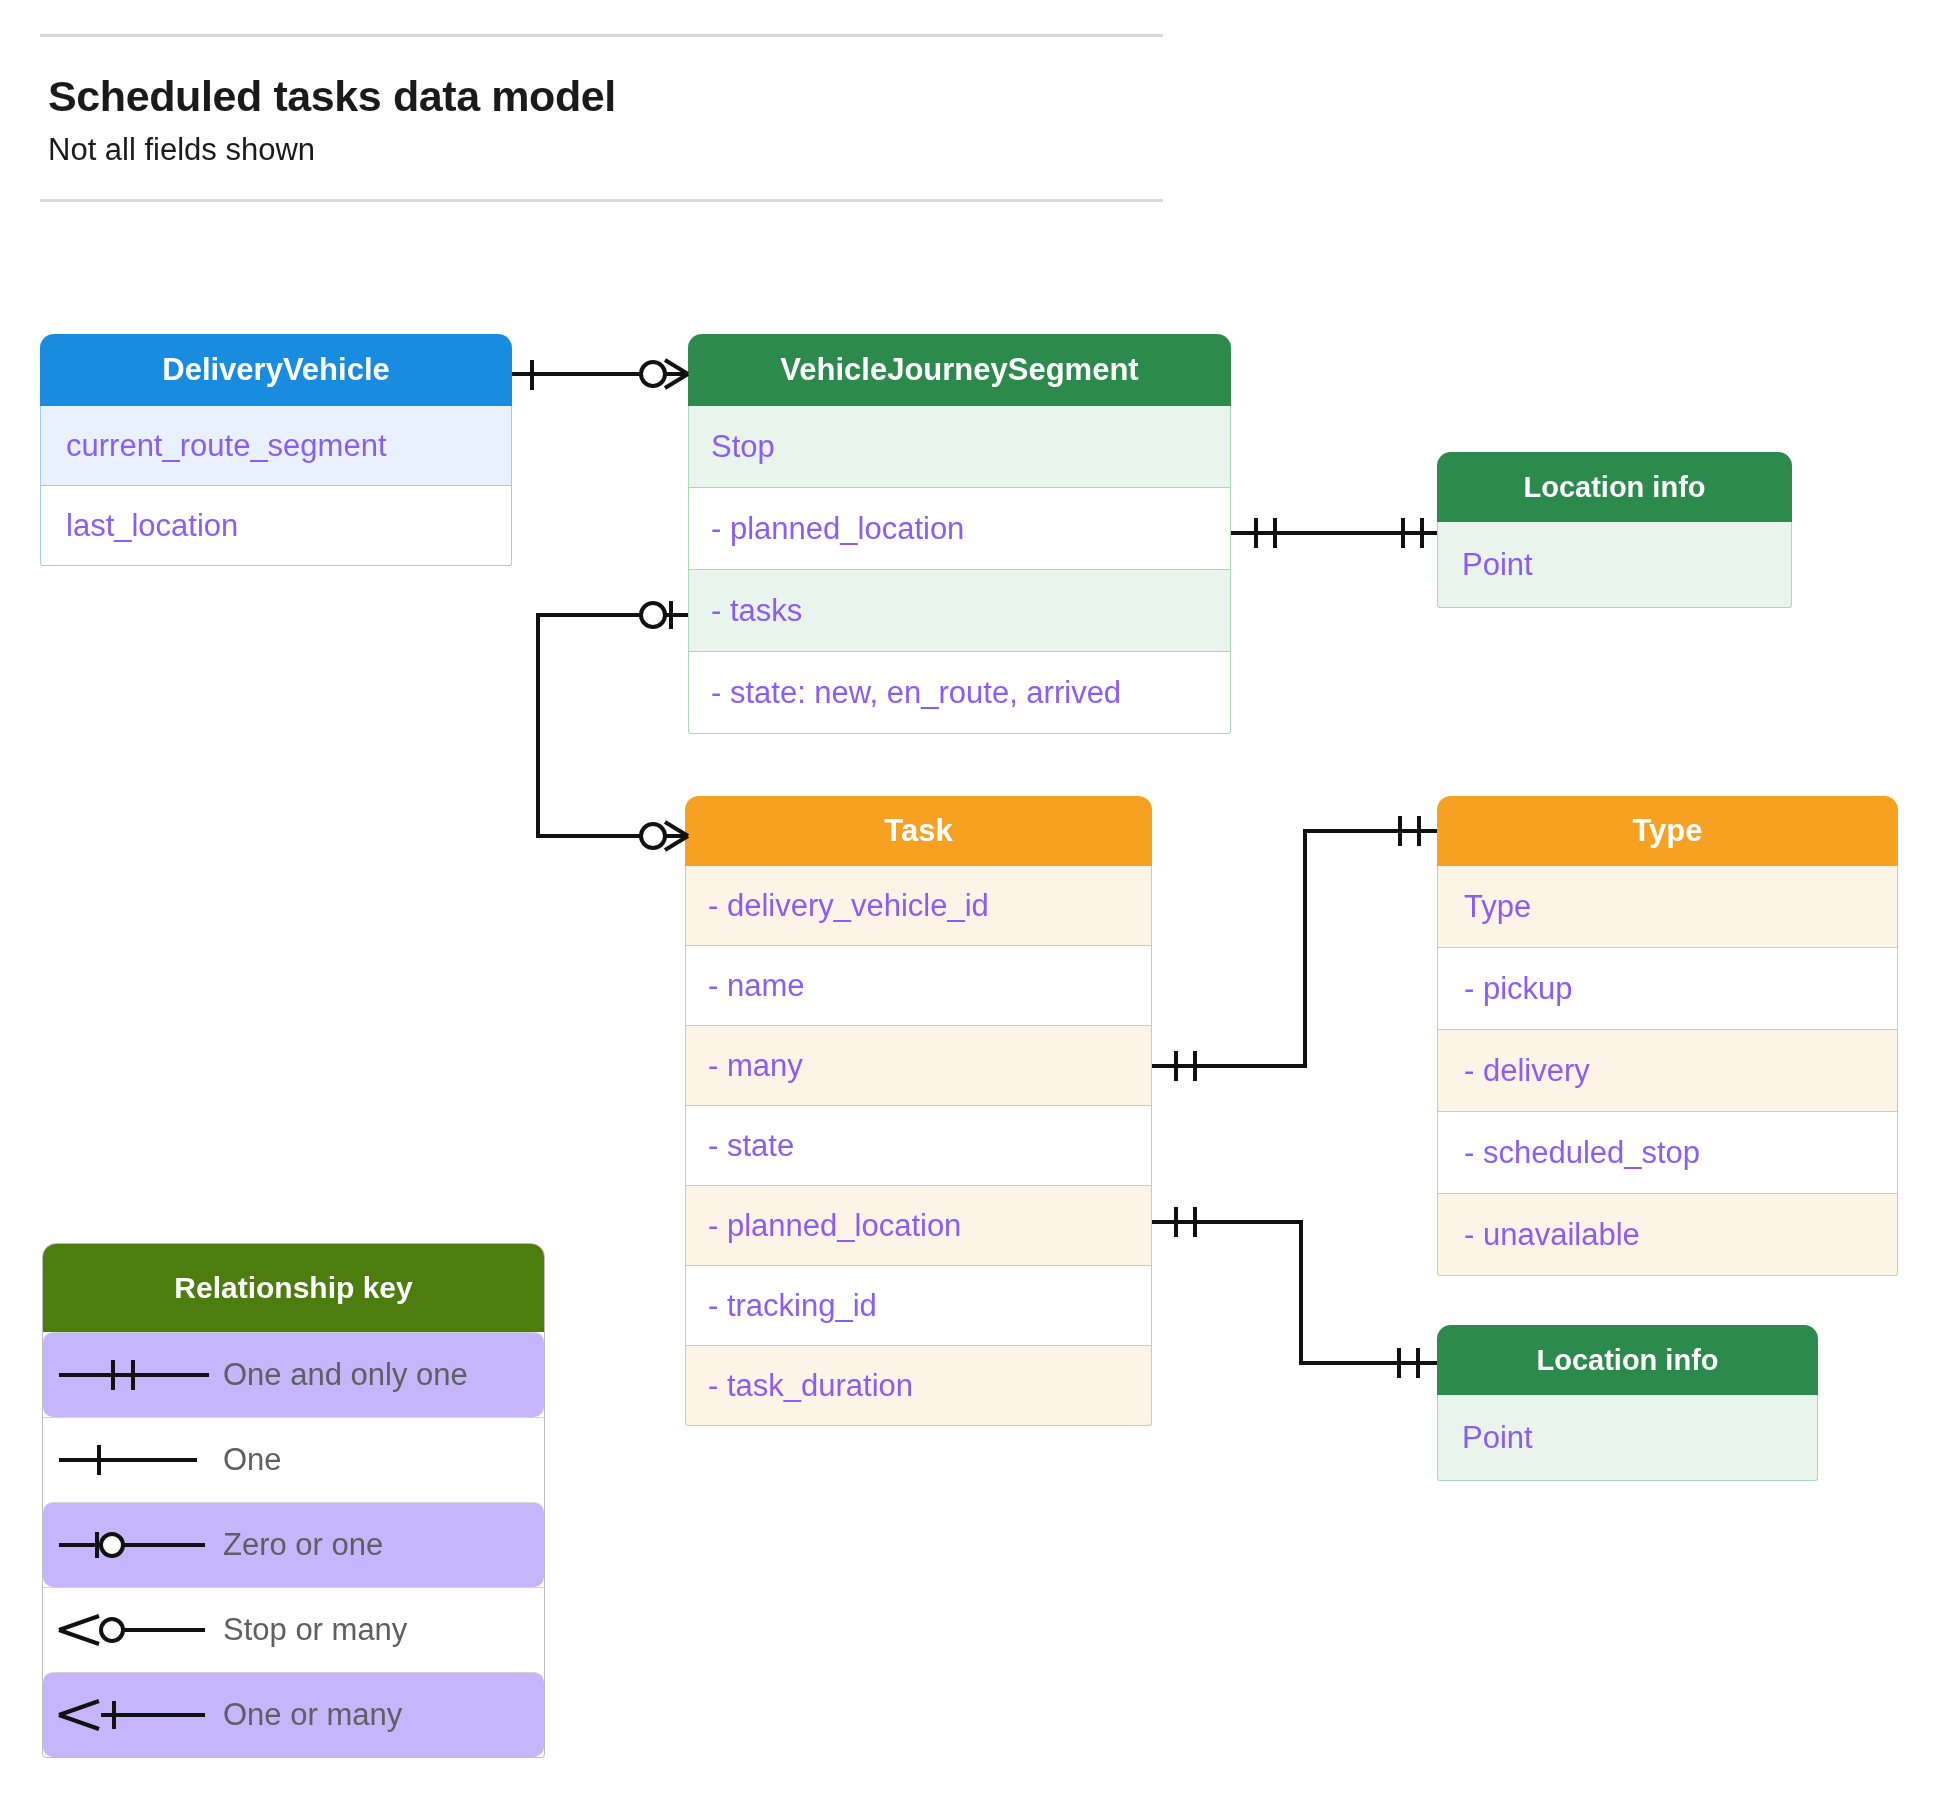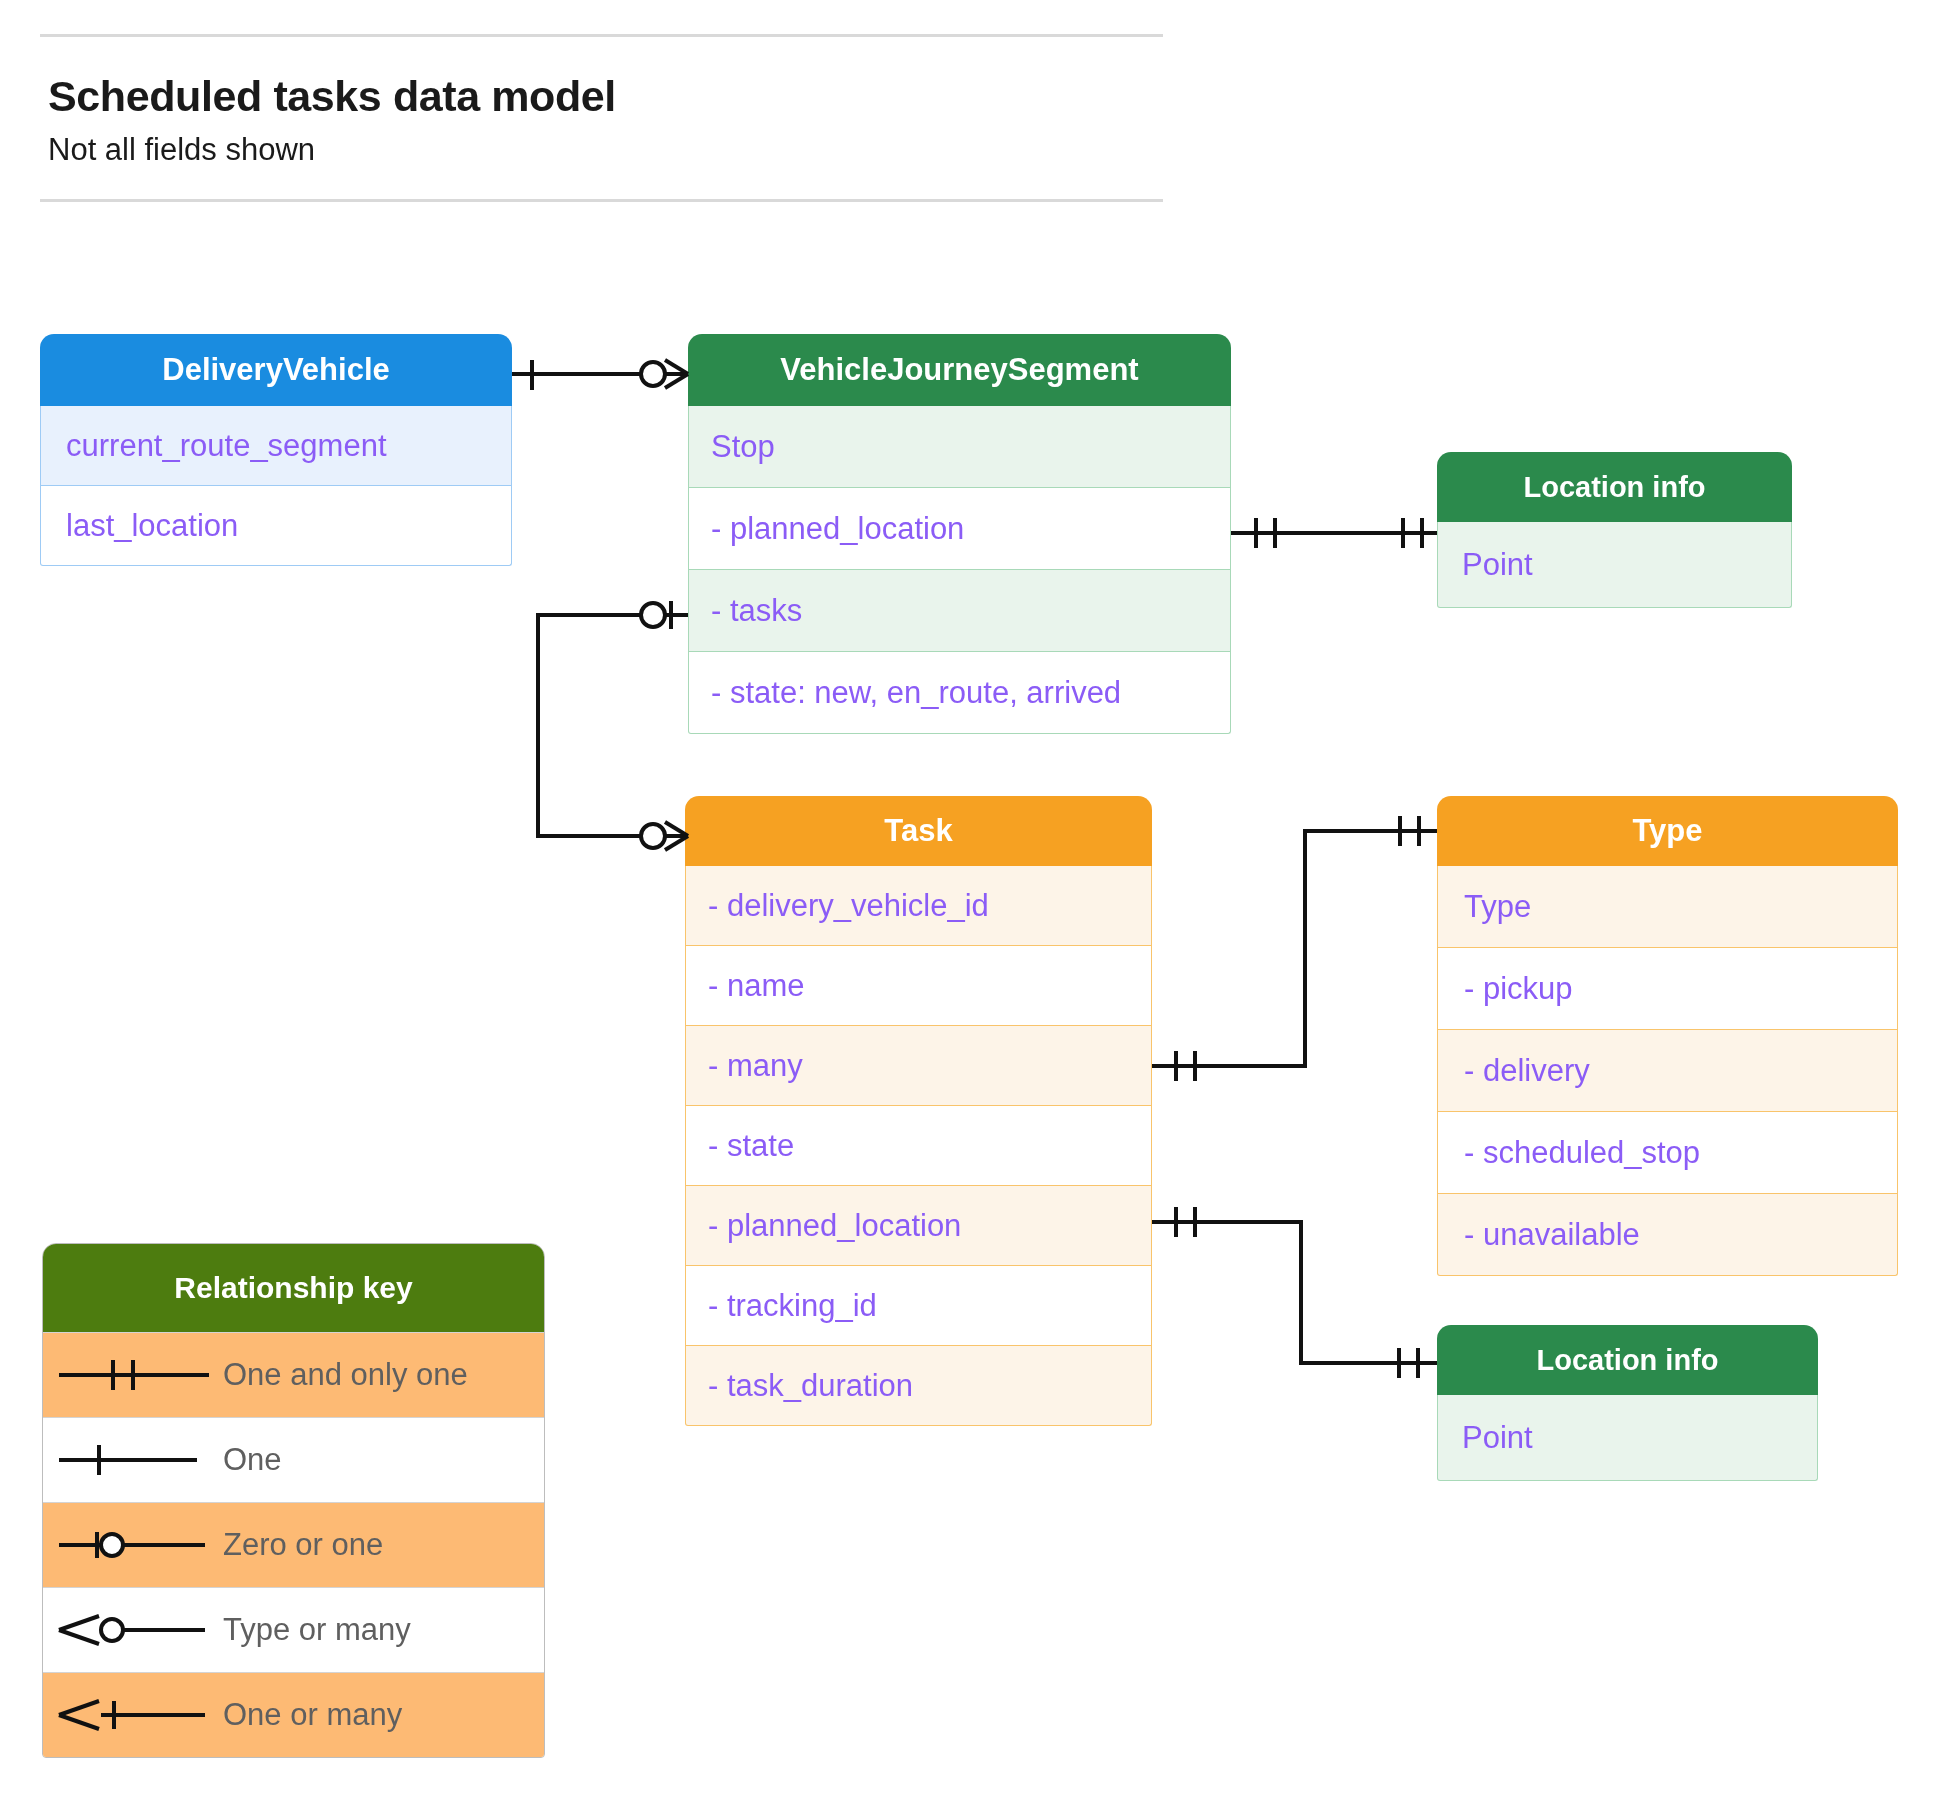--- a/index.html
+++ b/index.html
@@ -164,21 +164,21 @@
     align-items: center;
     justify-content: center;
   }
   #rel-key .key-row {
     height: 85px;
     display: flex;
     align-items: center;
     border-top: 1px solid #d4d4d4;
     box-sizing: border-box;
   }
-  #rel-key .key-row.alt { background: #fdba74; }
+  #rel-key .key-row.alt { background: #c4b5fd; border-radius: 10px; }
   #rel-key .key-row.plain { background: #ffffff; }
   #rel-key .key-sym {
     width: 180px;
     flex: 0 0 180px;
     display: flex;
     align-items: center;
     justify-content: flex-start;
     padding-left: 14px;
     box-sizing: border-box;
   }
@@ -298,21 +298,21 @@
 
     <div class="key-row plain">
       <div class="key-sym">
         <svg width="160" height="40" viewBox="0 0 160 40">
           <line x1="44" y1="20" x2="148" y2="20" stroke="#111" stroke-width="4"></line>
           <line x1="2" y1="20" x2="42" y2="6" stroke="#111" stroke-width="4"></line>
           <line x1="2" y1="20" x2="42" y2="34" stroke="#111" stroke-width="4"></line>
           <circle cx="55" cy="20" r="11" fill="#fff" stroke="#111" stroke-width="4"></circle>
         </svg>
       </div>
-      <div class="key-label">Type or many</div>
+      <div class="key-label">Stop or many</div>
     </div>
 
     <div class="key-row alt">
       <div class="key-sym">
         <svg width="160" height="40" viewBox="0 0 160 40">
           <line x1="44" y1="20" x2="148" y2="20" stroke="#111" stroke-width="4"></line>
           <line x1="2" y1="20" x2="42" y2="6" stroke="#111" stroke-width="4"></line>
           <line x1="2" y1="20" x2="42" y2="34" stroke="#111" stroke-width="4"></line>
           <line x1="57" y1="6" x2="57" y2="34" stroke="#111" stroke-width="4"></line>
         </svg>

